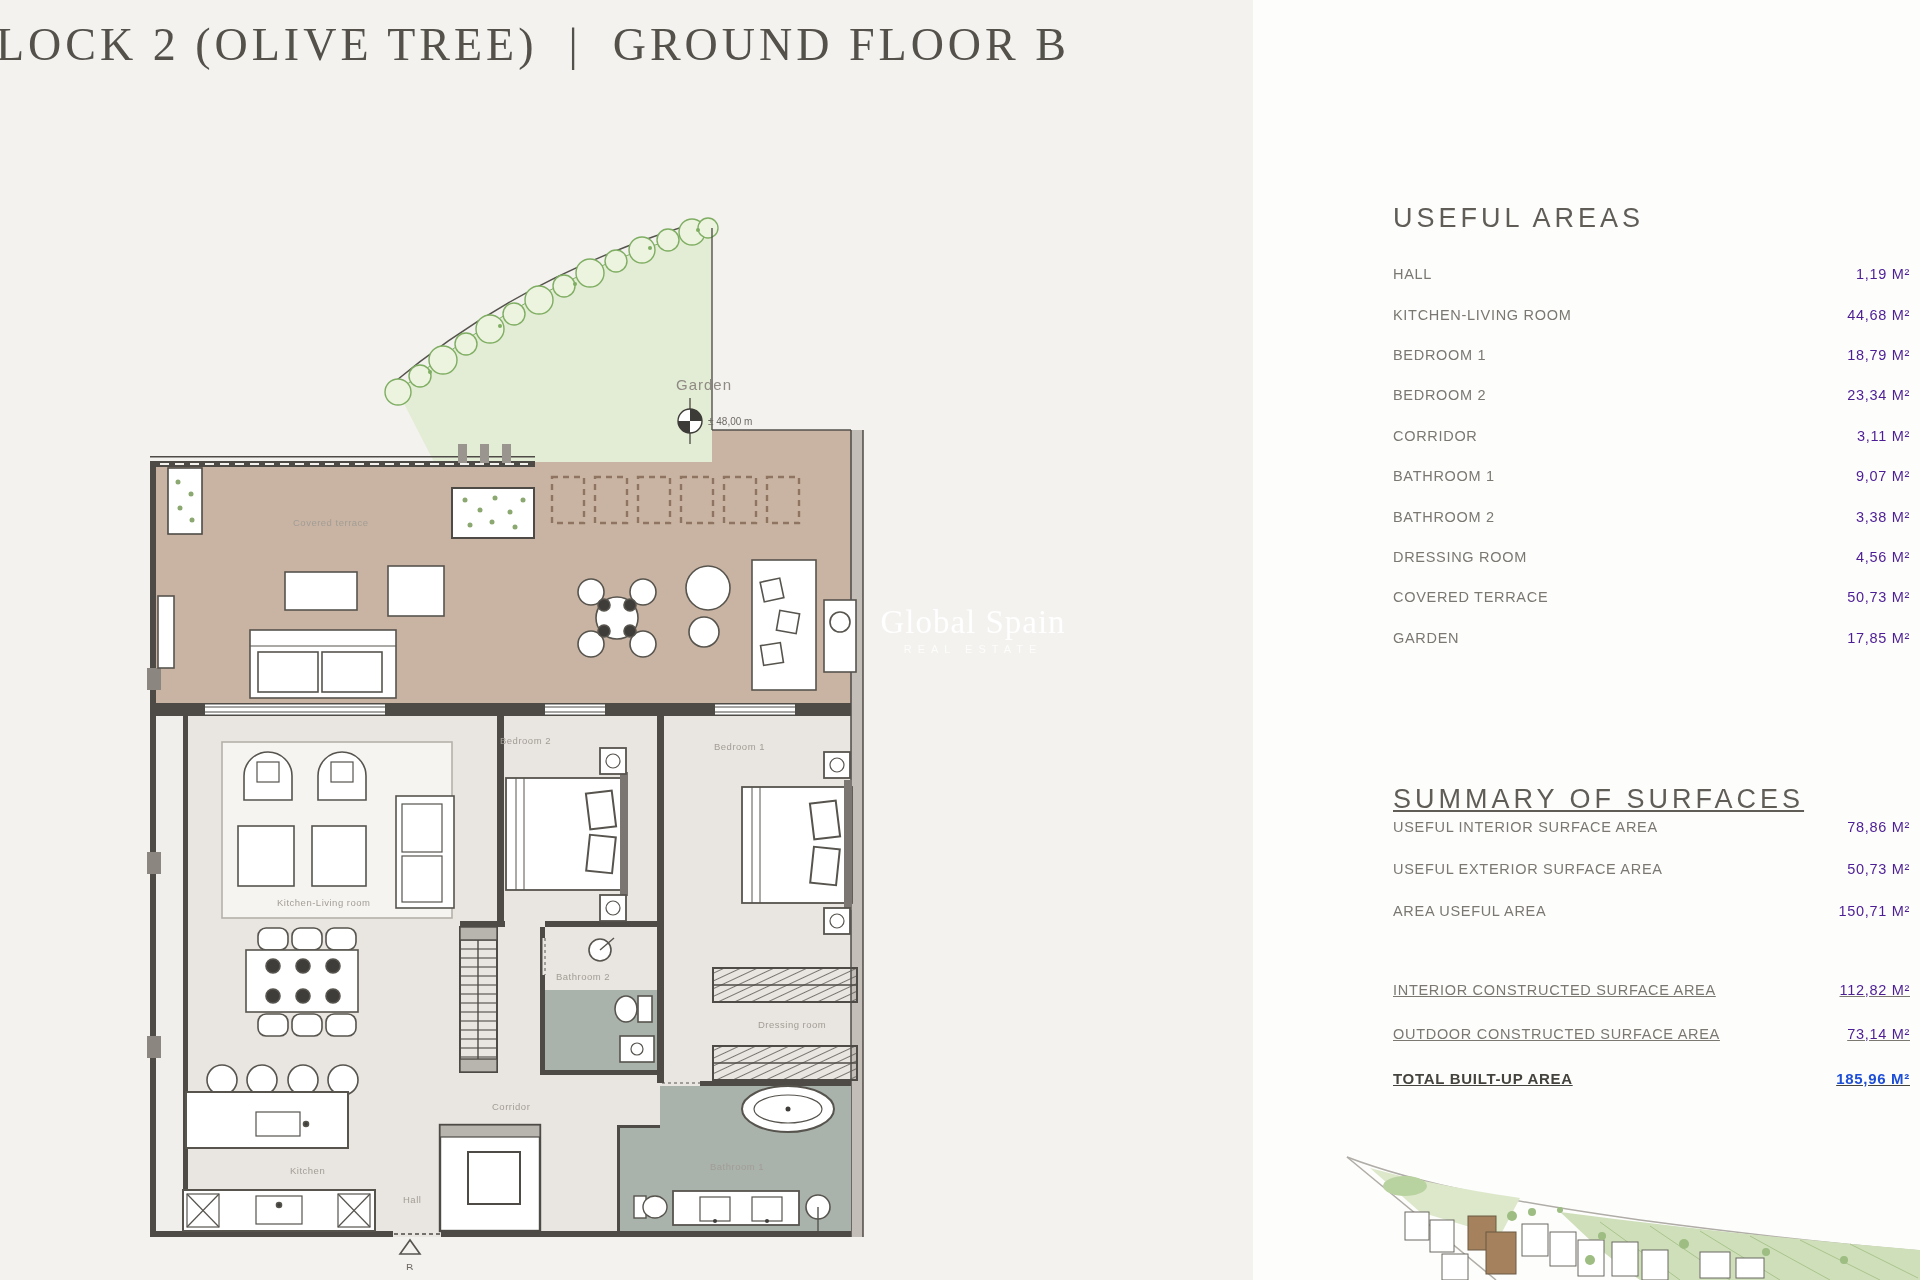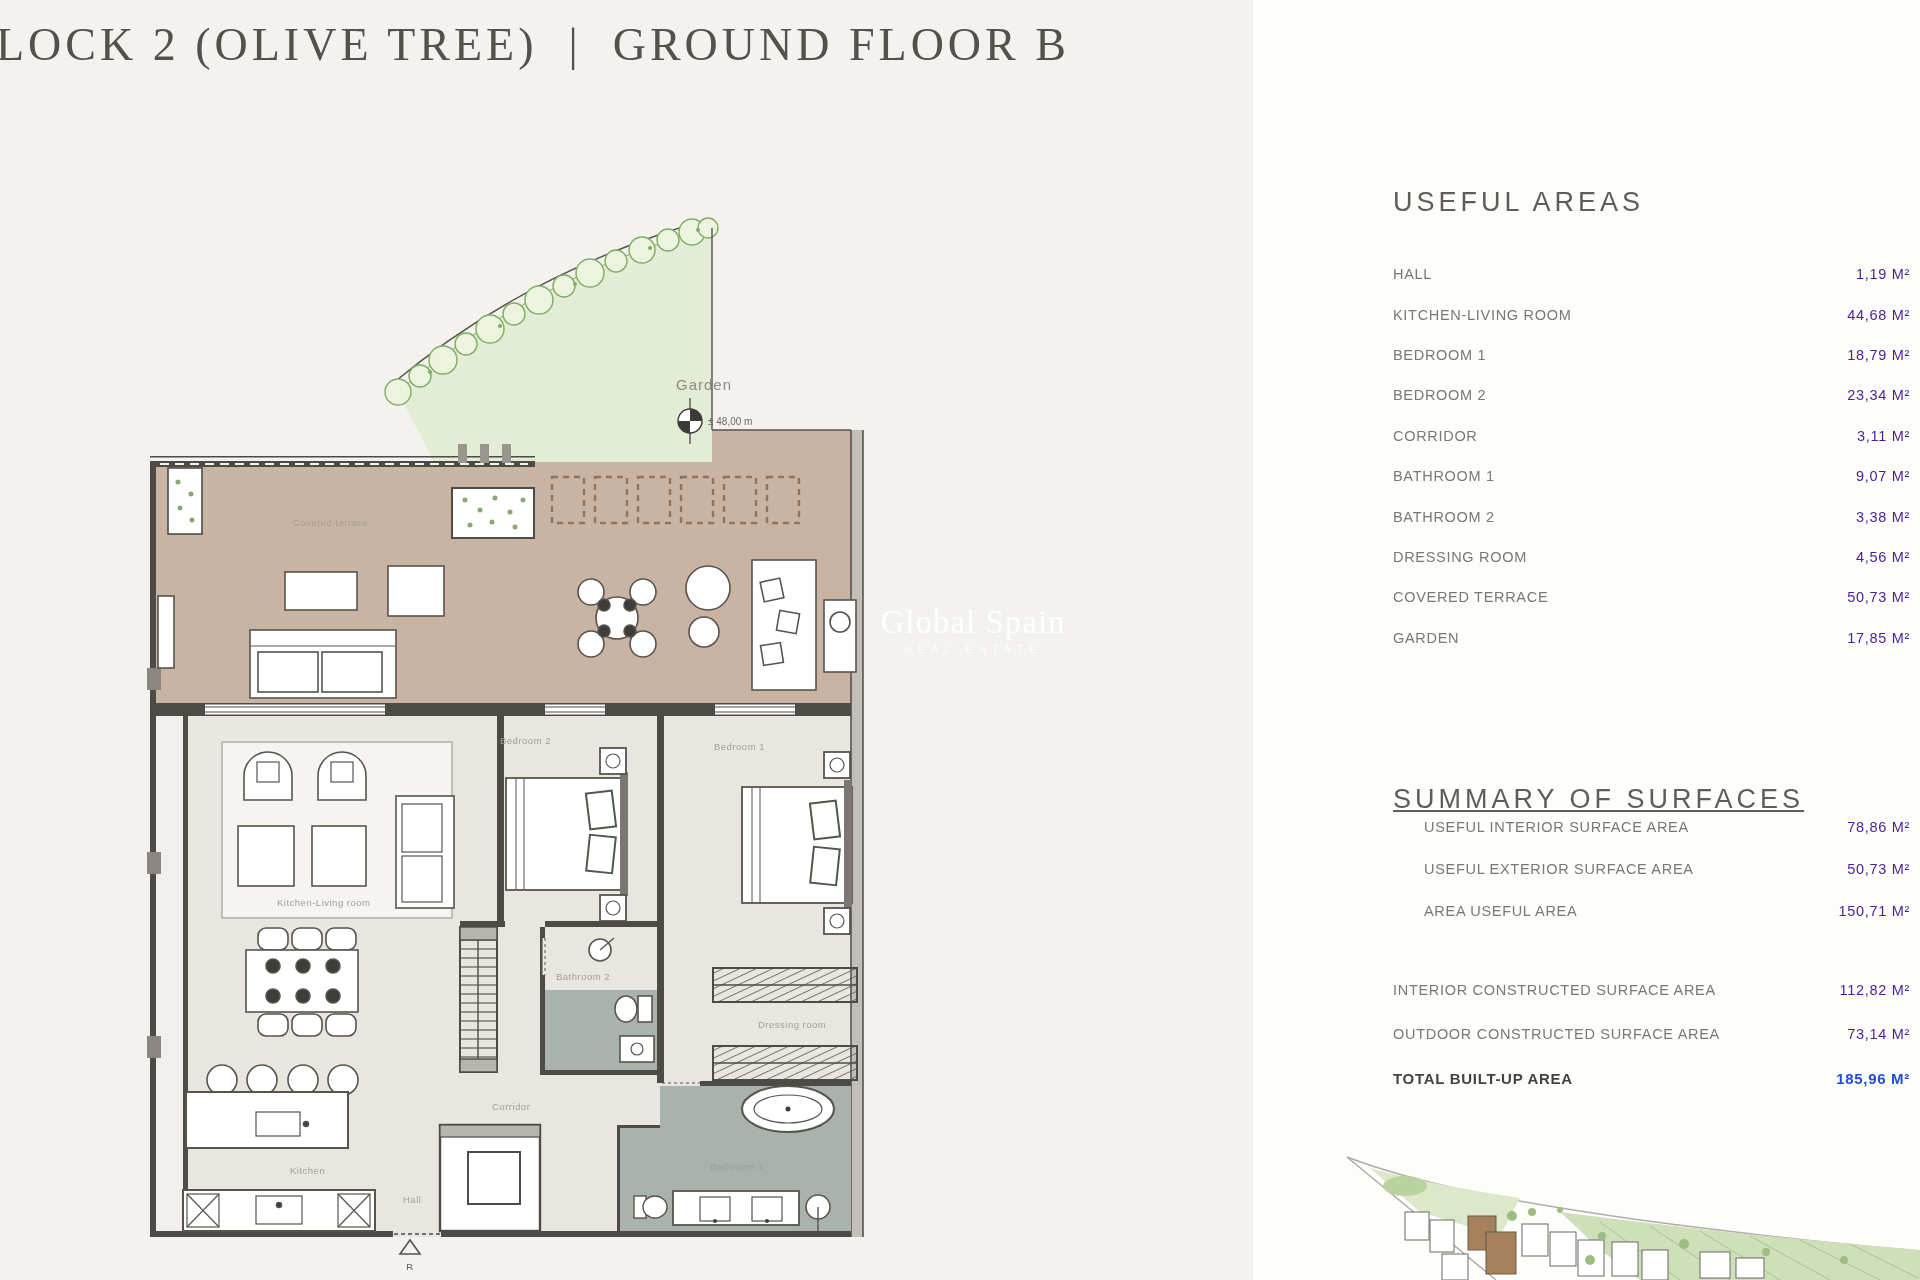--- a/index.html
+++ b/index.html
@@ -13,31 +13,31 @@
     font-family:"Liberation Serif", serif; font-weight:400;
     font-size:46px; letter-spacing:4px; color:#54514b;
     white-space:pre; 
   }
 
   .panel-heading {
     position:absolute; left:1393px;
     font-size:27px; letter-spacing:4px; color:#605d57; font-weight:400;
     white-space:nowrap;
   }
-  #useful-heading { top:187px; }
+  #useful-heading { top:203px; }
   #summary-heading { top:784px;text-decoration:underline; }
 
   .rows { position:absolute; left:1393px; width:517px; }
   #useful-rows  { top:254px; }
   #summary-rows-a { top:806px; }
   #summary-rows-b { top:968px; }
   .row { display:flex; justify-content:space-between; align-items:center; height:40.4px;
          font-size:14.5px; letter-spacing:0.7px; color:#7b7871; }
-  #summary-rows-a .row { height:42px;margin-left:31px; }
-  #summary-rows-b .row { height:44px; }
+  #summary-rows-a .row { height:42px; }
+  #summary-rows-b .row { height:44px;text-decoration:underline; }
   .row .val { color:#4c1d95; }
   .row.total { font-weight:700; color:#45433d; font-size:15px; }
   .row.total .val { color:#1d4ed8; }
 
   .watermark { position:absolute; left:868px; top:604px; width:210px; text-align:center;
                color:rgba(255,255,255,0.95); pointer-events:none; }
   .watermark .wm1 { font-family:"Liberation Serif", serif; font-size:33px; letter-spacing:1px; }
   .watermark .wm2 { font-size:11px; letter-spacing:6px; margin-top:2px; color:rgba(255,255,255,0.8); }
 
   #floor-plan { position:absolute; left:140px; top:210px; }

